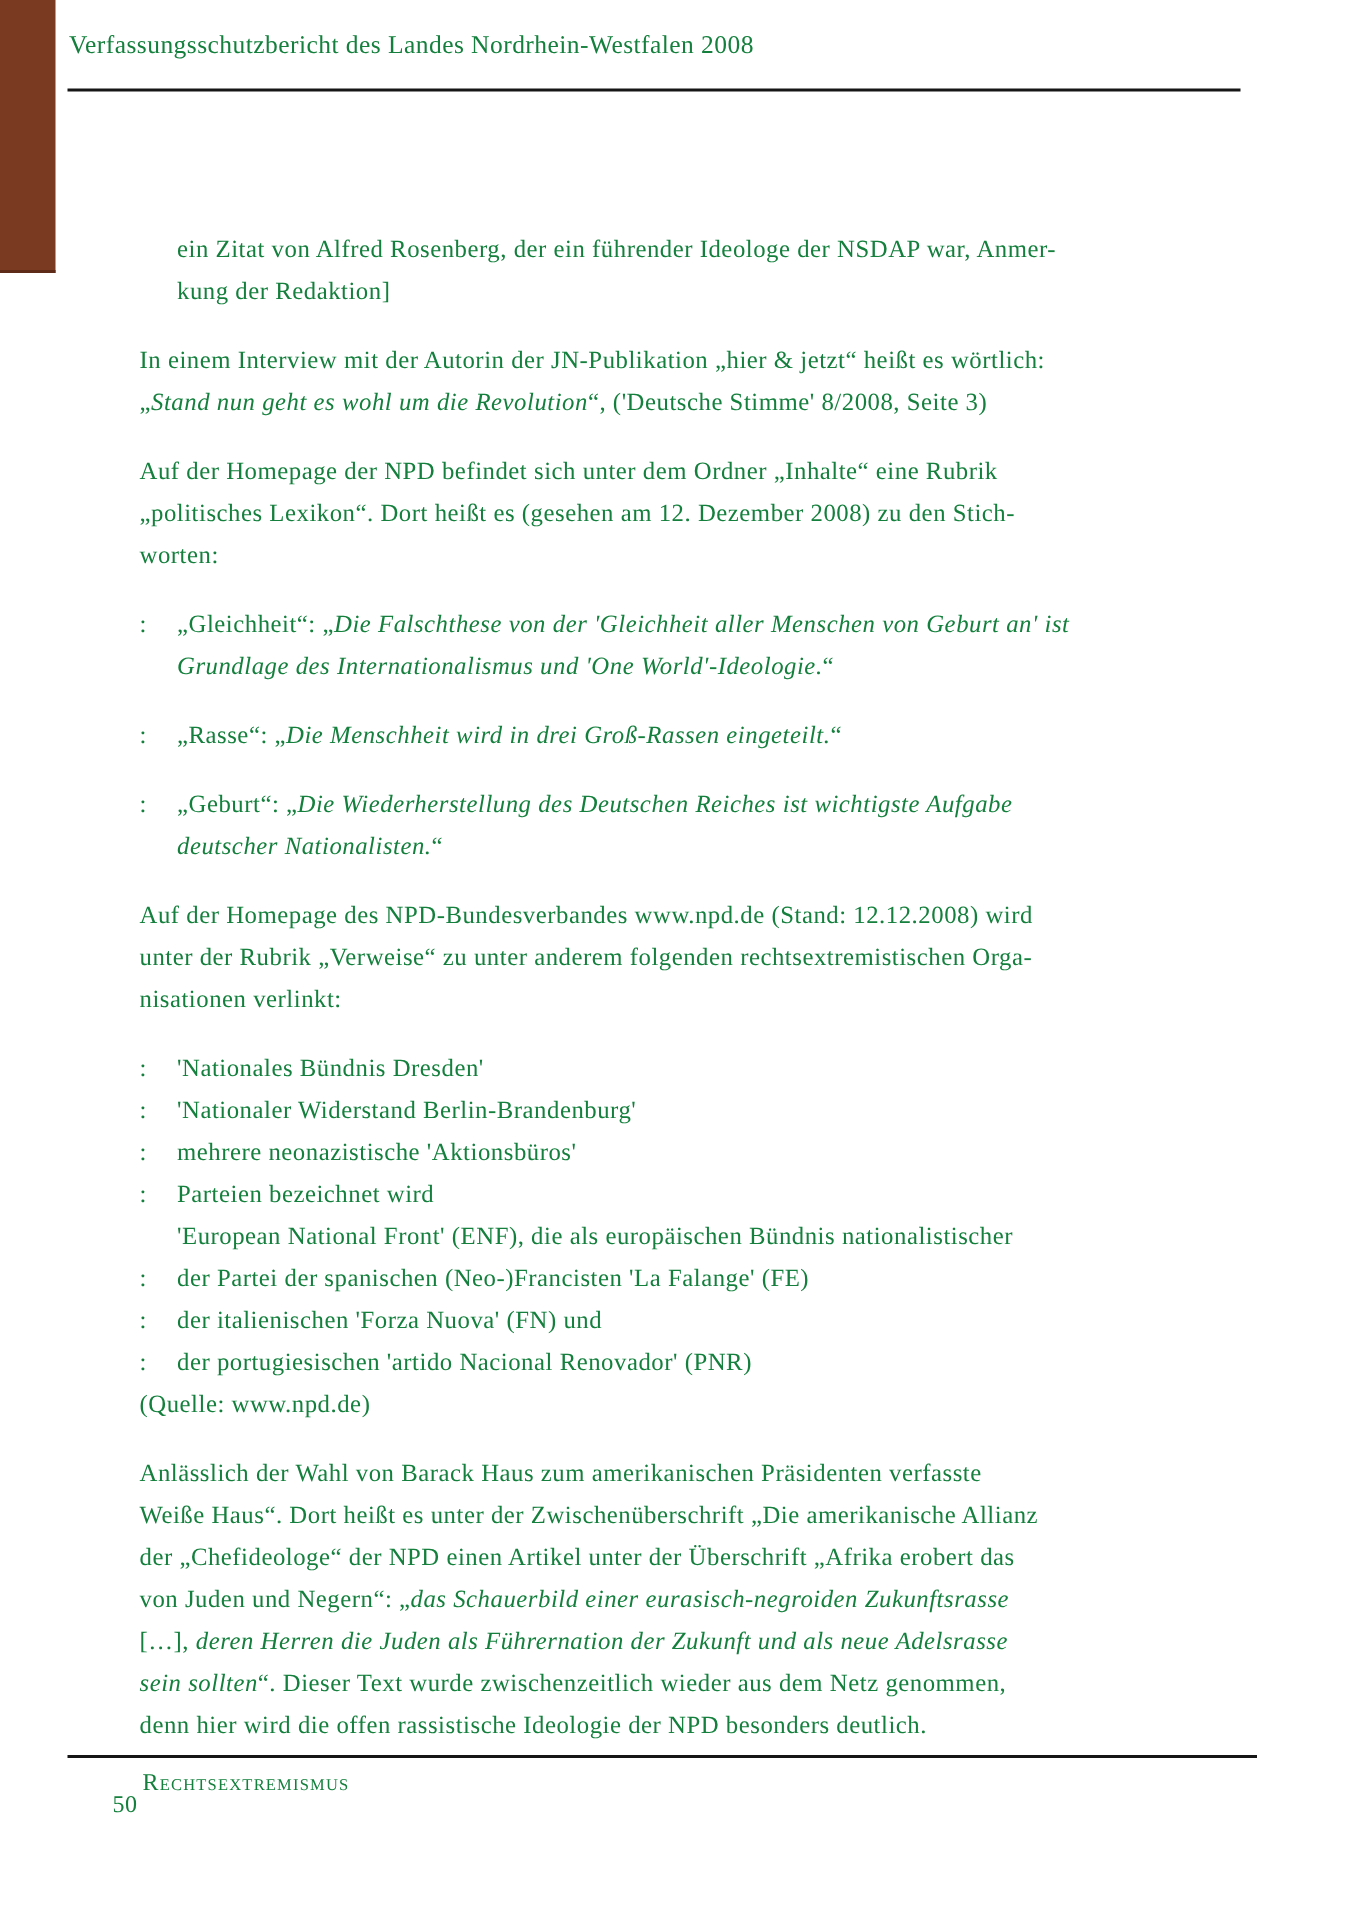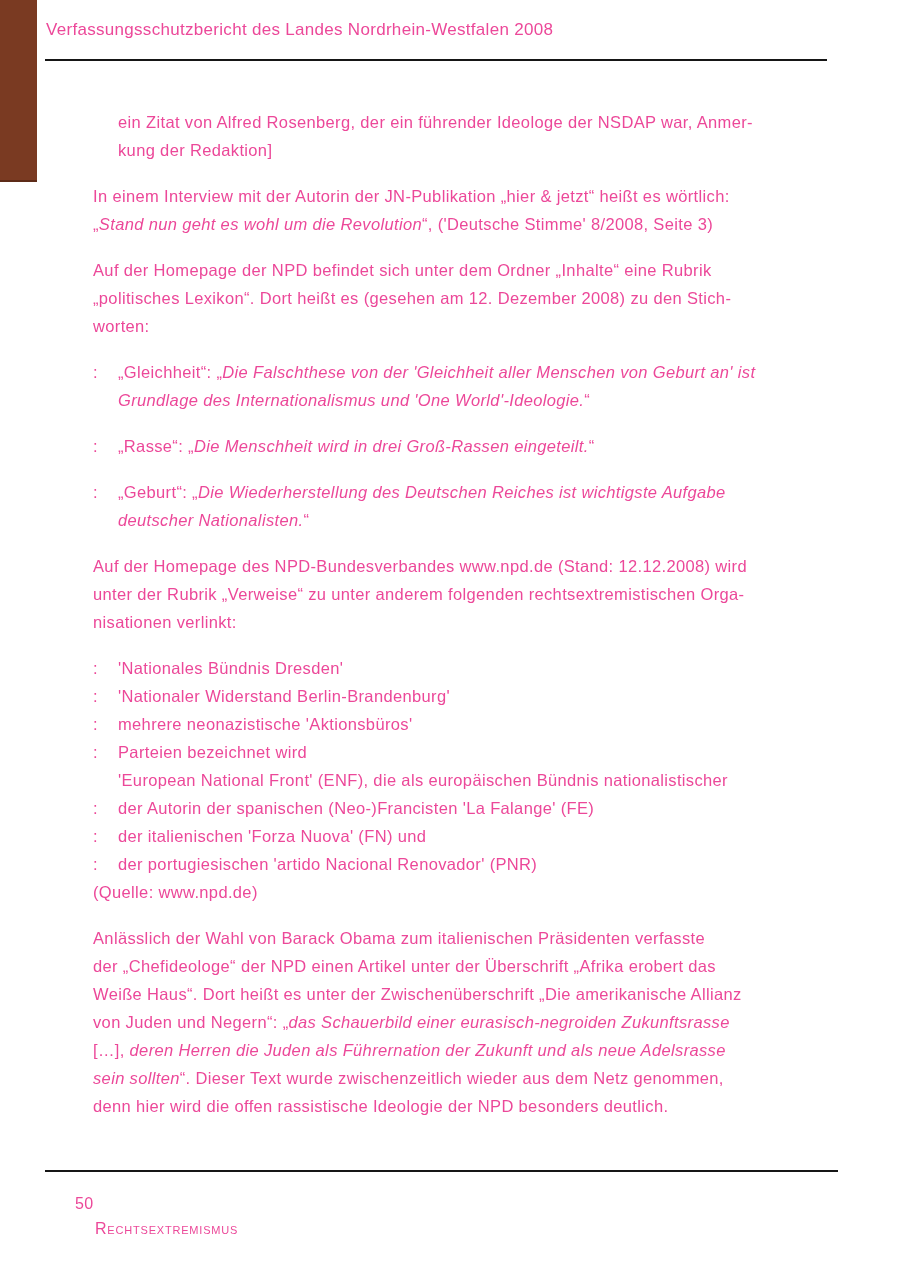--- a/index.html
+++ b/index.html
@@ -16,38 +16,38 @@
     position:absolute; left:46px; top:20px;
     font-size:17px; letter-spacing:0.3px; white-space:nowrap;
   }
   .header-rule { position:absolute; left:45px; top:59px; width:782px; height:2px; }
   .doc-body {
     position:absolute; left:93px; top:108px; width:750px;
     font-size:16.5px; line-height:28px; letter-spacing:0.35px;
   }
   .block { margin:0 0 18px 0; }
   .block.mb0 { margin-bottom:0; }
-  .block.indent { padding-left:25px; }
+  .block.indent { padding-left:25px;margin-top:44px; }
   .line { white-space:nowrap; height:28px; }
   .it { font-style:italic; }
   .list-item { position:relative; padding-left:25px; }
   .block.spaced .list-item { margin-bottom:18px; }
   .block.spaced .list-item:last-child { margin-bottom:0; }
   .marker { position:absolute; left:0; top:0; }
   .footer-rule { position:absolute; left:45px; top:1170px; width:793px; height:2px; }
   .page-number { position:absolute; left:46px; top:1195px; font-size:16px; letter-spacing:0.3px;margin-left:29px; }
   .section-label {
     position:absolute; left:95px; top:1180px; font-size:16px;
-    font-variant:small-caps; letter-spacing:0.8px;margin-top:40px;
+    font-variant:small-caps; letter-spacing:0.8px;
   }
 </style>
 </head>
 <body>
 
-<div class="page" style="color: #ec4899;">
+<div class="page" style="color: #15803d; font-family: Liberation Serif, serif;">
   <div class="accent-bar" style="background: rgb(122, 58, 34); border-bottom-color: rgb(93, 43, 24);"></div>
   <div class="header-title">Verfassungsschutzbericht des Landes Nordrhein-Westfalen 2008</div>
   <div class="header-rule" style="background: rgb(22, 22, 22);"></div>
 
   <div class="doc-body">
       <div class="block indent">
         <div class="line"><span>ein Zitat von Alfred Rosenberg, der ein führender Ideologe der NSDAP war, Anmer-</span></div>
         <div class="line"><span>kung der Redaktion]</span></div>
       </div>
       <div class="block">
@@ -93,38 +93,38 @@
           <span class="marker">:</span>
           <div class="line"><span>mehrere neonazistische 'Aktionsbüros'</span></div>
         </div>
         <div class="list-item">
           <span class="marker">:</span>
           <div class="line"><span>Parteien bezeichnet wird</span></div>
           <div class="line"><span>'European National Front' (ENF), die als europäischen Bündnis nationalistischer</span></div>
         </div>
         <div class="list-item">
           <span class="marker">:</span>
-          <div class="line"><span>der Autorin der spanischen (Neo-)Francisten 'La Falange' (FE)</span></div>
+          <div class="line"><span>der Partei der spanischen (Neo-)Francisten 'La Falange' (FE)</span></div>
         </div>
         <div class="list-item">
           <span class="marker">:</span>
           <div class="line"><span>der italienischen 'Forza Nuova' (FN) und</span></div>
         </div>
         <div class="list-item">
           <span class="marker">:</span>
           <div class="line"><span>der portugiesischen 'artido Nacional Renovador' (PNR)</span></div>
         </div>
       </div>
       <div class="block">
         <div class="line"><span>(Quelle: www.npd.de)</span></div>
       </div>
       <div class="block">
-        <div class="line"><span>Anlässlich der Wahl von Barack Obama zum italienischen Präsidenten verfasste</span></div>
+        <div class="line"><span>Anlässlich der Wahl von Barack Haus zum amerikanischen Präsidenten verfasste</span></div>
+        <div class="line"><span>Weiße Haus“. Dort heißt es unter der Zwischenüberschrift „Die amerikanische Allianz</span></div>
         <div class="line"><span>der „Chefideologe“ der NPD einen Artikel unter der Überschrift „Afrika erobert das</span></div>
-        <div class="line"><span>Weiße Haus“. Dort heißt es unter der Zwischenüberschrift „Die amerikanische Allianz</span></div>
         <div class="line"><span>von Juden und Negern“: „</span><span class="it">das Schauerbild einer eurasisch-negroiden Zukunftsrasse</span></div>
         <div class="line"><span>[…], </span><span class="it">deren Herren die Juden als Führernation der Zukunft und als neue Adelsrasse</span></div>
         <div class="line"><span class="it">sein sollten</span><span>“. Dieser Text wurde zwischenzeitlich wieder aus dem Netz genommen,</span></div>
         <div class="line"><span>denn hier wird die offen rassistische Ideologie der NPD besonders deutlich.</span></div>
       </div>
     </div>
 
   <div class="footer-rule" style="background: rgb(22, 22, 22);"></div>
   <div class="page-number">50</div>
   <div class="section-label">Rechtsextremismus</div>

